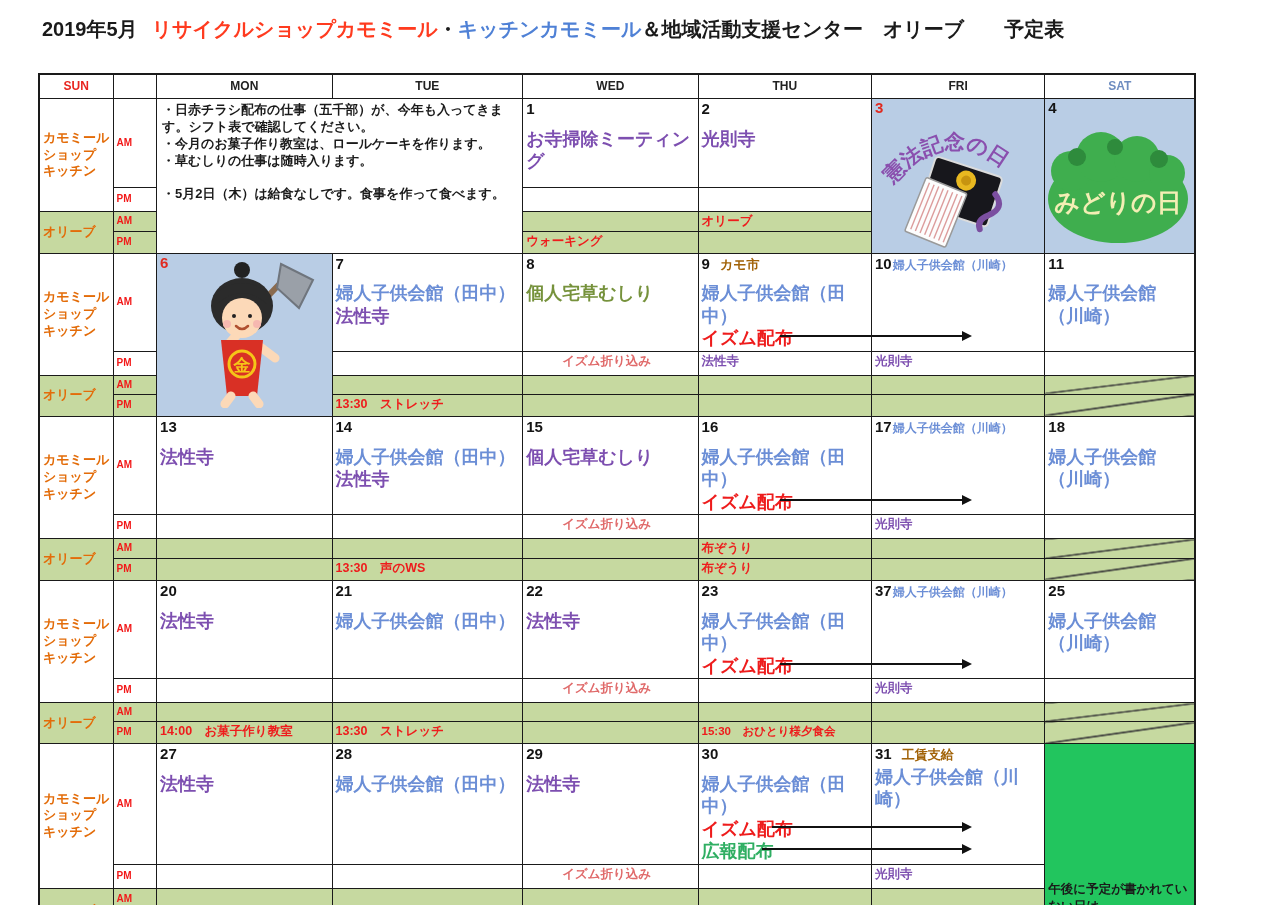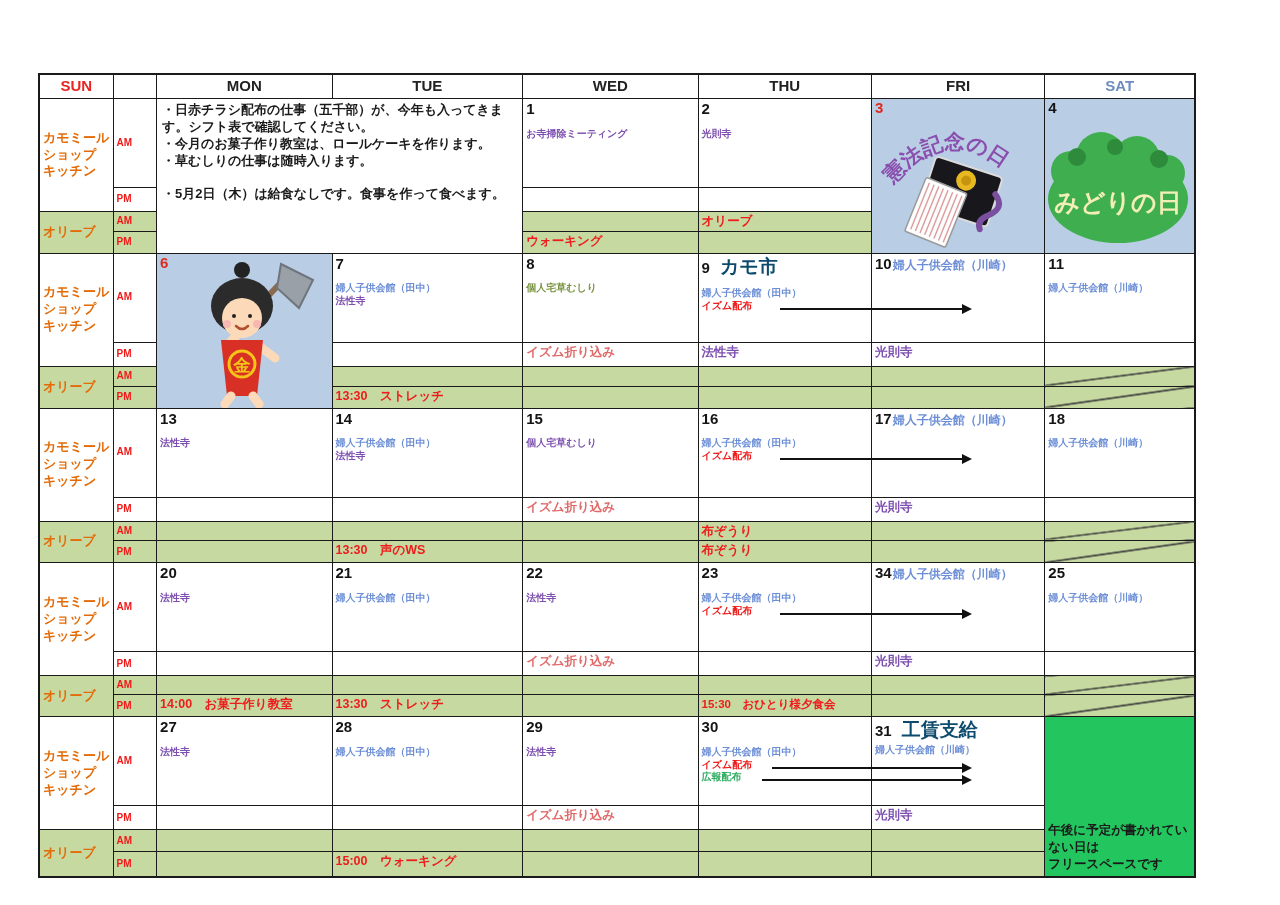--- a/index.html
+++ b/index.html
@@ -14,54 +14,57 @@
   .titlebar .tail{color:#1a1a1a;}
   .phoneline{position:absolute;top:52px;left:38px;width:1158px;text-align:right;
     font-size:14.5px;font-weight:bold;color:#1a1a1a;letter-spacing:.5px;}
   .phoneline span{margin-left:38px;}
   
   table.cal{position:absolute;top:73px;left:38px;border-collapse:collapse;table-layout:fixed;
     width:1158px;}
   td,th{border:1px solid #1a1a1a;padding:1px 3px;vertical-align:top;overflow:visible;
     font-size:13px;line-height:1.25;}
   table.cal{border:2px solid #1a1a1a;}
-  th{font-size:15px;font-weight:bold;text-align:center;vertical-align:middle;height:21px;color:#222;}
+  th{font-size:12px;font-weight:bold;text-align:center;vertical-align:middle;height:21px;color:#222;}
   th.sun{color:#e8251f;} th.sat{color:#6d8cc0;}
   tr.r-am{height:89px;} tr.r-pm{height:24px;} tr.r-oam{height:19px;} tr.r-opm{height:22px;}
   .lbl-cell{vertical-align:middle;}
   .lbl{color:#e36c09;font-weight:bold;font-size:13px;line-height:1.3;white-space:pre-line;}
   .ampm{color:#f21818;font-weight:bold;text-align:left;vertical-align:middle;font-size:10px;}
   .green{background:#c6d9a0;}
   .diag{background-image:linear-gradient(to bottom right,transparent 47%,#3a3a3a 49%,#3a3a3a 51%,transparent 53%);}
   .holiday{background:#b9cde5;padding:0;position:relative;}
   .date{font-weight:bold;font-size:15px;color:#141414;display:inline-block;}
-  .badge{font-weight:bold;font-size:19px;color:#0c4a6e;margin-left:10px;margin-top:11px;}
+  .badge{font-weight:bold;font-size:13px;color:#a16207;margin-left:10px;margin-top:11px;}
   .side{font-weight:bold;font-size:12px;color:#6b8ed6;margin-left:1px;}
-  .ev{font-weight:bold;font-size:10px;display:block;}
+  .ev{font-weight:bold;font-size:18px;display:block;}
   .evi{font-weight:bold;font-size:12.5px;display:inline;}
-  .t-blue{color:#6b8ed6;} .t-purple{color:#7d4fb0;} .t-pink{color:#e06a6a;}
+  .t-blue{color:#6b8ed6;} .t-purple{color:#7d4fb0;} .t-pink{color:#e06a6a;margin-left:36px;}
   .t-red{color:#ee1c1c;} .t-olive{color:#76923c;} .t-bgreen{color:#2fae62;}
   .mt8{margin-top:9px;} .mt2{margin-top:2px;}
   .notes{font-size:13px;font-weight:bold;line-height:1.32;padding:2px 5px;color:#1a1a1a;background:#fff;}
   .notes .n4{margin-top:15px;}
   .arrowline{position:relative;}
   .arrow{position:absolute;left:78px;top:8px;width:190px;height:2px;background:#111;}
   .arrow:after{content:"";position:absolute;right:-2px;top:-4px;width:0;height:0;
     border-left:10px solid #111;border-top:5px solid transparent;border-bottom:5px solid transparent;}
   .corner-date{position:absolute;top:0;left:3px;font-weight:bold;font-size:15px;color:#141414;z-index:3;}
   .corner-date.red{color:#e02a20;}
   .holiday svg{display:block;}
   .satnote{vertical-align:bottom;background:#22c55e;}
   .satnote .txt{font-size:12.5px;font-weight:bold;color:#1a1a1a;white-space:pre-line;line-height:1.35;padding-bottom:2px;}
 </style>
 </head>
 <body>
 
 <div class="page">
 
+  <div class="titlebar">
+    <span class="tm">2019年5月</span><span class="shop">リサイクルショップカモミール</span><span class="sep">・</span><span class="kitchen">キッチンカモミール</span><span class="tail">＆地域活動支援センター　オリーブ　　予定表</span>
+  </div>
 
   <table class="cal">
     <colgroup>
       <col style="width:73px">
         <col style="width:43px">
         <col style="width:173px">
         <col style="width:188px">
       <col style="width:173px">
         <col style="width:171px">
         <col style="width:171px">
@@ -332,21 +335,21 @@
       <td>
         <span class="date">22</span>
         <span class="ev t-purple mt8">法性寺</span>
       </td>
       <td>
         <span class="date">23</span>
         <span class="ev t-blue mt8">婦人子供会館（田中）</span>
         <span class="ev t-red arrowline"><span>イズム配布</span><span class="arrow"></span></span>
       </td>
       <td>
-        <span class="date">34</span><span class="side">婦人子供会館（川崎）</span>
+        <span class="date">37</span><span class="side">婦人子供会館（川崎）</span>
       </td>
       <td>
         <span class="date">25</span>
         <span class="ev t-blue mt8">婦人子供会館（川崎）</span>
       </td>
     </tr>
     <tr class="r-pm">
       <td class="ampm">PM</td>
       <td></td>
       <td></td>

